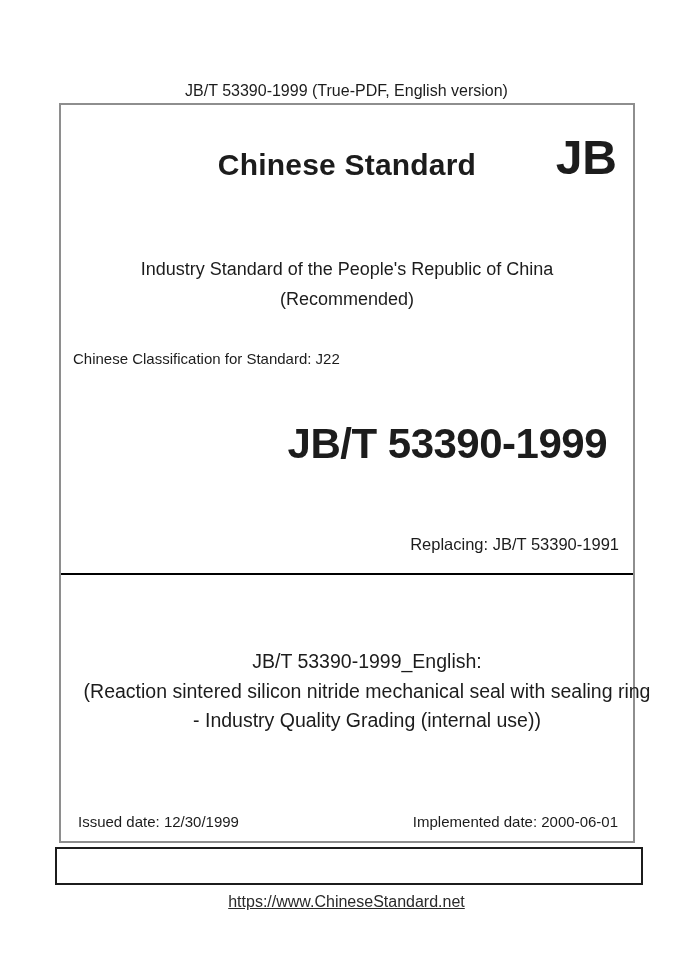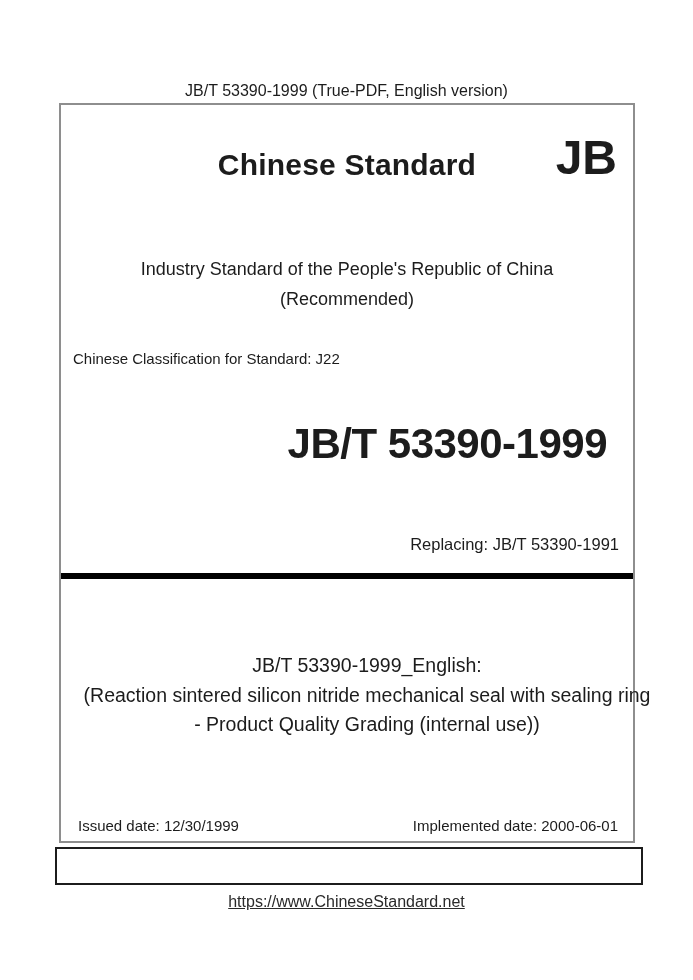--- a/index.html
+++ b/index.html
@@ -37,21 +37,21 @@
     height: 740px;
     border: 2px solid #8e8e8e;
     box-sizing: border-box;
     background: #ffffff;
   }
 
   .upper-section {
     position: relative;
     width: 100%;
     height: 468px;
-    border-bottom: 6px solid #000000;
+    border-bottom: 2px solid #000000;
     box-sizing: content-box;
   }
   .lower-section {
     position: relative;
     width: 100%;
     height: 266px;
   }
 
   .cs-title {
     position: absolute;
@@ -181,21 +181,21 @@
       <div class="classification">Chinese Classification for Standard: J22</div>
 
       <div class="big-code">JB/T 53390-1999</div>
 
       <div class="replacing">Replacing: JB/T 53390-1991</div>
     </div>
 
     <div class="lower-section">
       <div class="english-block">
         <div>JB/T 53390-1999_English:</div>
-        <div>(Reaction sintered silicon nitride mechanical seal with sealing ring - Product Quality Grading (internal use))</div>
+        <div>(Reaction sintered silicon nitride mechanical seal with sealing ring - Industry Quality Grading (internal use))</div>
       </div>
 
       <div class="dates-row">
         <span>Issued date: 12/30/1999</span>
         <span>Implemented date: 2000-06-01</span>
       </div>
     </div>
 
   </div>
 

